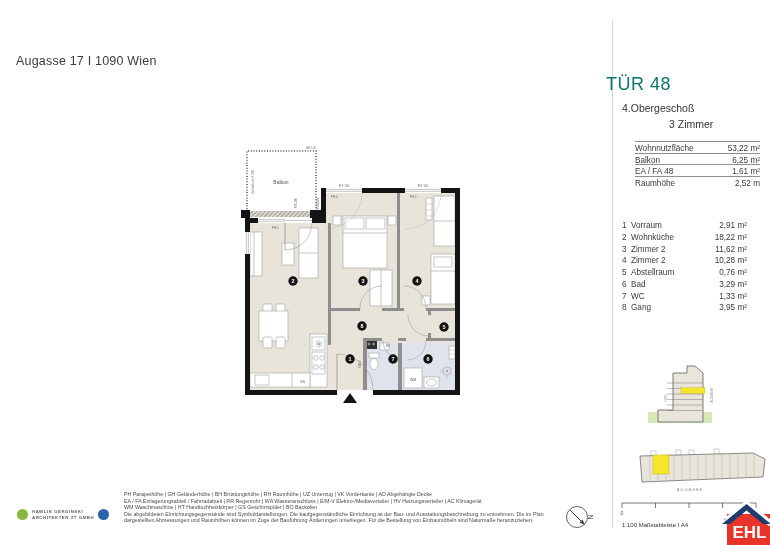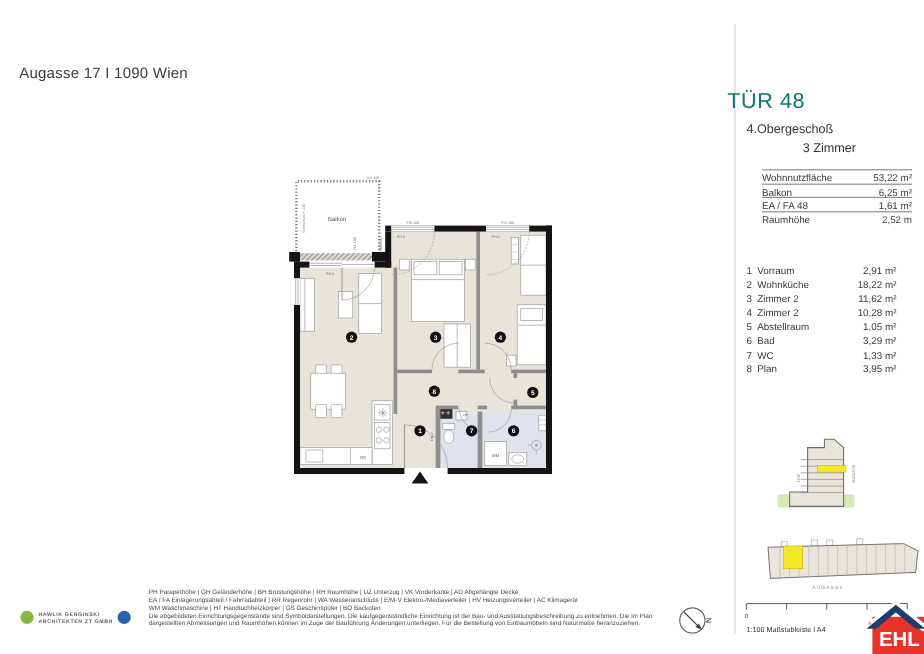--- a/index.html
+++ b/index.html
@@ -268,35 +268,35 @@
       <span class="ar">11,62 m²</span>
     </div>
   <div class="rrow">
       <span class="no">4</span>
       <span>Zimmer 2</span>
       <span class="ar">10,28 m²</span>
     </div>
   <div class="rrow">
       <span class="no">5</span>
       <span>Abstellraum</span>
-      <span class="ar">1,05 m²</span>
+      <span class="ar">0,76 m²</span>
     </div>
   <div class="rrow">
       <span class="no">6</span>
       <span>Bad</span>
       <span class="ar">3,29 m²</span>
     </div>
   <div class="rrow">
       <span class="no">7</span>
       <span>WC</span>
       <span class="ar">1,33 m²</span>
     </div>
   <div class="rrow">
       <span class="no">8</span>
-      <span>Plan</span>
+      <span>Gang</span>
       <span class="ar">3,95 m²</span>
     </div>
 </div>
 
 <svg class="abs" style="left:645px; top:358px;" width="80" height="70" viewBox="0 0 80 70">
   <rect x="3" y="54" width="64" height="11" fill="#d6e8b8" stroke="none"></rect>
   <path d="M13,64 V52 H28 V15 H42 V8 H50 L58,15 V64 Z" fill="#eae5db" stroke="#6d6d6d" stroke-width="0.9"></path>
   <g stroke="#777" stroke-width="0.5">
     <line x1="22" y1="25" x2="58" y2="25"></line>
     <line x1="22" y1="30.5" x2="58" y2="30.5"></line>

